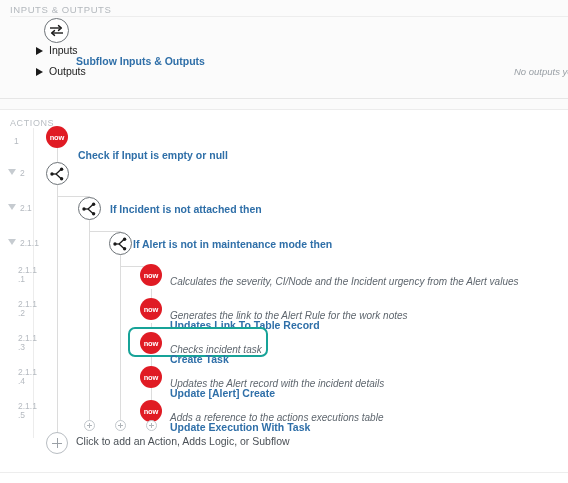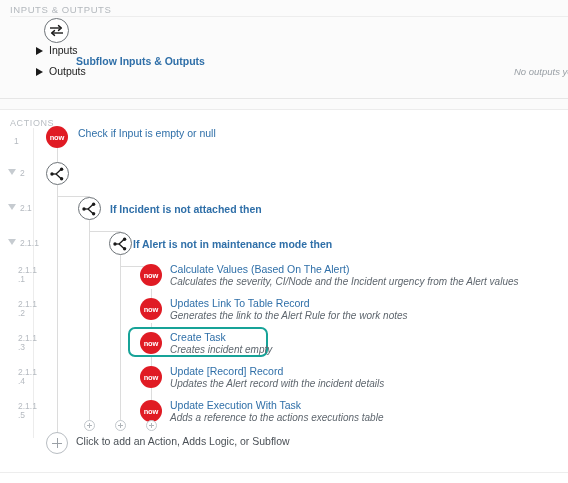--- a/index.html
+++ b/index.html
@@ -104,22 +104,23 @@
   }
   .flow-badge {
     position: absolute;
     width: 23px; height: 23px; border-radius: 50%;
     border: 1.3px solid #6d7378; background: #ffffff;
     display: flex; align-items: center; justify-content: center;
   }
 
   .act-title {
     position: absolute;
-    font-size: 10.5px; font-weight: normal; color: #2f6fa8;
-    white-space: nowrap;
+    font-size: 10.5px; font-weight: bold; color: #2f6fa8;
+    white-space: nowrap;
+    margin-top: 22px;
   }
   .act-desc {
     position: absolute;
     font-size: 10px; font-style: italic; color: #5e666e;
     white-space: nowrap;
   }
   .cond-title {
     position: absolute;
     font-size: 10.5px; font-weight: bold; color: #2f6fa8;
     white-space: nowrap;
@@ -269,40 +270,39 @@
       <circle cx="2" cy="7" r="1.7" fill="#1a1a1a"></circle>
       <circle cx="11.6" cy="2.3" r="1.7" fill="#1a1a1a"></circle>
       <circle cx="11.6" cy="11.7" r="1.7" fill="#1a1a1a"></circle>
     </svg>
   </div>
   <div class="cond-title" style="left:133px; top:238px;">If Alert is not in maintenance mode then</div>
 
   <div class="step-num" style="left:18px; top:265px;">2.1.1</div>
   <div class="step-num" style="left:18px; top:274px;">.1</div>
   <div class="now-badge" style="left:140px; top:264px;">now</div>
-  <div class="act-title" style="left:170px; top:263px;">Calculate Values (Based On The Alert)</div>
   <div class="act-desc" style="left:170px; top:276px;">Calculates the severity, CI/Node and the Incident urgency from the Alert values</div>
 
   <div class="step-num" style="left:18px; top:299px;">2.1.1</div>
   <div class="step-num" style="left:18px; top:308px;">.2</div>
   <div class="now-badge" style="left:140px; top:298px;">now</div>
   <div class="act-title" style="left:170px; top:297px;">Updates Link To Table Record</div>
   <div class="act-desc" style="left:170px; top:310px;">Generates the link to the Alert Rule for the work notes</div>
 
   <div class="step-num" style="left:18px; top:333px;">2.1.1</div>
   <div class="step-num" style="left:18px; top:342px;">.3</div>
   <div class="selected-box" style="left:128px; top:327px; width:140px; height:30px;"></div>
   <div class="now-badge" style="left:140px; top:332px;">now</div>
   <div class="act-title" style="left:170px; top:331px;">Create Task</div>
-  <div class="act-desc" style="left:170px; top:344px;">Creates incident empty</div>
+  <div class="act-desc" style="left:170px; top:344px;">Checks incident task</div>
 
   <div class="step-num" style="left:18px; top:367px;">2.1.1</div>
   <div class="step-num" style="left:18px; top:376px;">.4</div>
   <div class="now-badge" style="left:140px; top:366px;">now</div>
-  <div class="act-title" style="left:170px; top:365px;">Update [Record] Record</div>
+  <div class="act-title" style="left:170px; top:365px;">Update [Alert] Create</div>
   <div class="act-desc" style="left:170px; top:378px;">Updates the Alert record with the incident details</div>
 
   <div class="step-num" style="left:18px; top:401px;">2.1.1</div>
   <div class="step-num" style="left:18px; top:410px;">.5</div>
   <div class="now-badge" style="left:140px; top:400px;">now</div>
   <div class="act-title" style="left:170px; top:399px;">Update Execution With Task</div>
   <div class="act-desc" style="left:170px; top:412px;">Adds a reference to the actions executions table</div>
 
   <div class="plus-small" style="left:84px; top:420px;"></div>
   <div class="plus-small" style="left:115px; top:420px;"></div>

